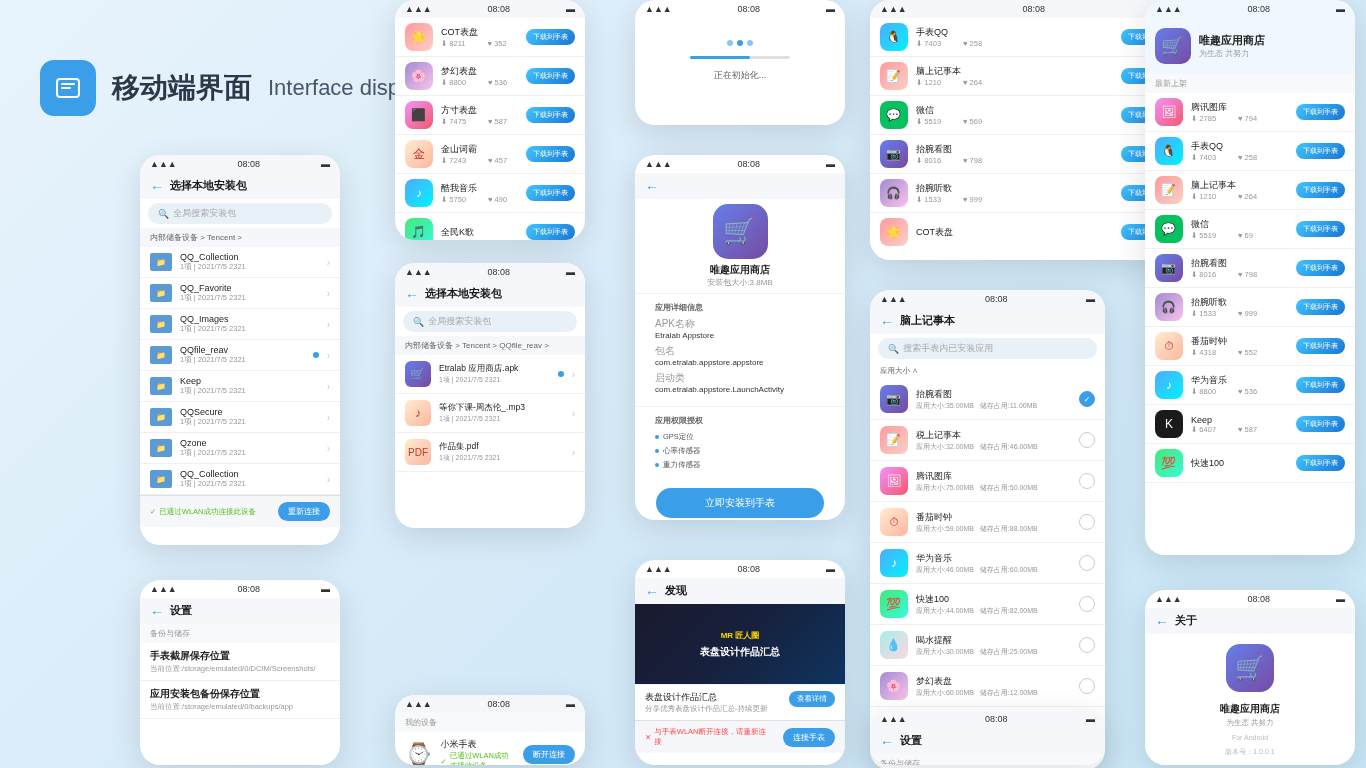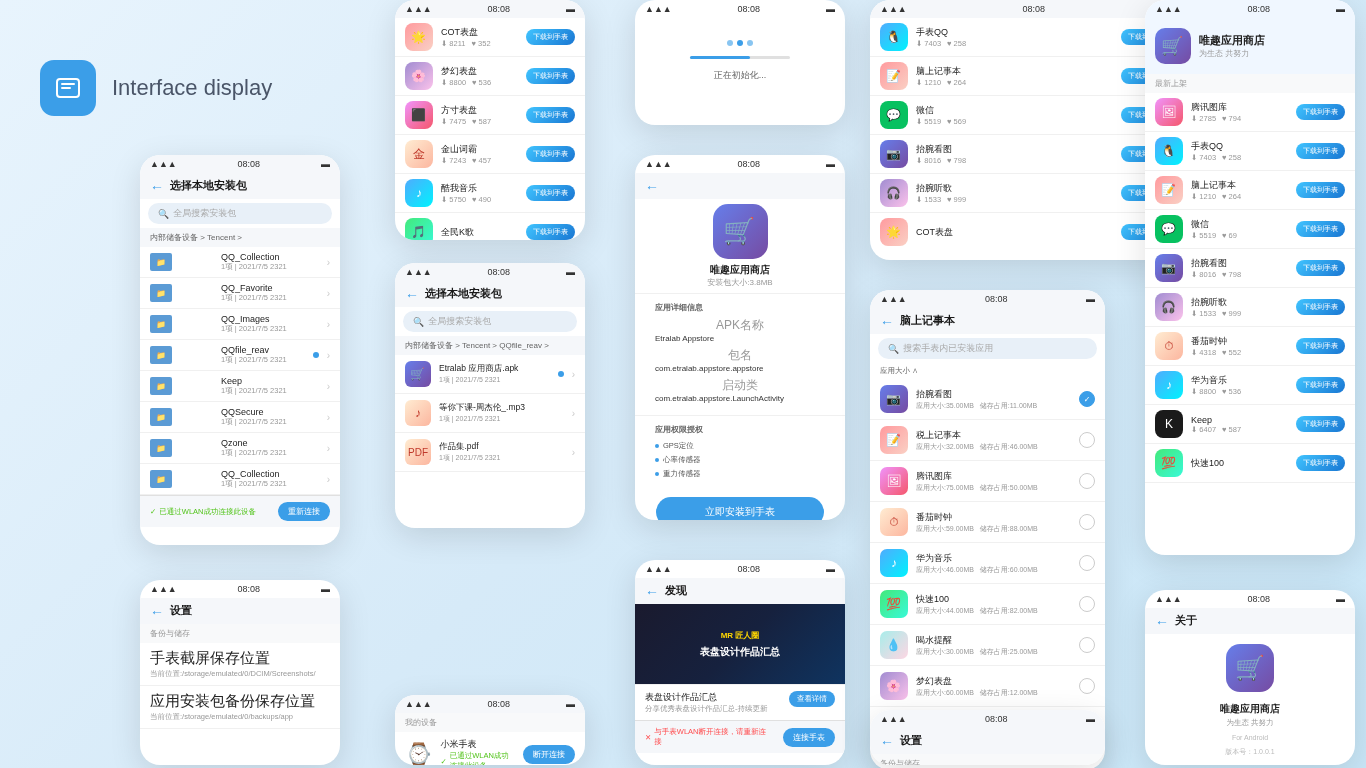--- a/index.html
+++ b/index.html
@@ -108,21 +108,21 @@
       height: 18px;
       background: #5b9bd5;
       border-radius: 2px;
       display: flex;
       align-items: center;
       justify-content: center;
       font-size: 8px;
       color: white;
       flex-shrink: 0;
     }
-    .file-info { flex: 1; min-width: 0; margin-left: 41px; }
+    .file-info { flex: 1; min-width: 0; }
     .file-name { font-size: 9px; color: #222; font-weight: 500; white-space: nowrap; overflow: hidden; text-overflow: ellipsis; }
     .file-meta { font-size: 7.5px; color: #999; }
     .file-arrow { color: #ccc; font-size: 10px; }
     .file-dot { width: 6px; height: 6px; background: #3b9ee8; border-radius: 50%; }
     .bottom-bar {
       padding: 6px 10px;
       background: #f5f7fa;
       display: flex;
       align-items: center;
       gap: 6px;
@@ -145,21 +145,21 @@
     .screen2 {
       left: 140px;
       top: 580px;
       width: 200px;
       height: 185px;
     }
     .settings-item {
       padding: 6px 10px;
       border-bottom: 0.5px solid #f0f0f0;
     }
-    .settings-item-title { font-size: 15px; color: #222; font-weight: 400; }
+    .settings-item-title { font-size: 10px; color: #222; font-weight: 700; }
     .settings-item-sub { font-size: 7.5px; color: #999; margin-top: 1px; }
 
     
     .screen3 {
       left: 395px;
       top: 0px;
       width: 190px;
       height: 230px;
     }
     .app-list-item {
@@ -175,21 +175,21 @@
       border-radius: 8px;
       flex-shrink: 0;
       display: flex;
       align-items: center;
       justify-content: center;
       font-size: 12px;
       color: white;
     }
     .app-info { flex: 1; min-width: 0; }
     .app-name { font-size: 9px; color: #222; font-weight: 500; }
-    .app-stats { display: flex; align-items: center; gap: 6px; font-size: 7.5px; color: #999; }
+    .app-stats { display: flex; align-items: center; gap: 22px; font-size: 7.5px; color: #999; }
     .app-stat { display: flex; align-items: center; gap: 2px; }
     .download-btn {
       background: linear-gradient(135deg, #40c4ff, #1976d2);
       color: white;
       border: none;
       border-radius: 8px;
       padding: 3px 7px;
       font-size: 7px;
       cursor: pointer;
       white-space: nowrap;
@@ -248,21 +248,21 @@
     
     .screen7 {
       left: 635px;
       top: 155px;
       width: 210px;
       height: 365px;
     }
     .detail-section { padding: 8px 20px; border-top: 0.5px solid #f0f0f0; }
     .detail-section-title { font-size: 8px; color: #666; font-weight: 600; margin-bottom: 4px; }
     .detail-field { margin-bottom: 4px; }
-    .detail-label { font-size: 12px; color: #999; text-align: center; }
+    .detail-label { font-size: 10px; color: #999; }
     .detail-value { font-size: 8px; color: #333; }
     .perm-item { font-size: 7.5px; color: #555; padding: 2px 0; display: flex; align-items: center; gap: 4px; }
     .perm-dot { width: 4px; height: 4px; background: #3b9ee8; border-radius: 50; flex-shrink: 0; }
     .install-btn {
       background: #3b9ee8;
       color: white;
       border: none;
       border-radius: 16px;
       padding: 8px 30px;
       font-size: 10px;
@@ -482,20 +482,21 @@
 <body>
 
 <div class="header">
   <div class="header-logo">
     <svg width="30" height="30" viewBox="0 0 30 30">
       <rect x="4" y="6" width="22" height="18" rx="3" fill="none" stroke="white" stroke-width="2"></rect>
       <rect x="8" y="10" width="14" height="2" rx="1" fill="white"></rect>
       <rect x="8" y="14" width="10" height="2" rx="1" fill="white"></rect>
     </svg>
   </div>
+  <span class="header-cn">移动端界面</span>
   <span class="header-en">Interface display</span>
 </div>
 
 <div class="phone-mockup screen1">
   <div class="phone-status-bar">
     <span>▲▲▲</span>
     <span>08:08</span>
     <span>▬</span>
   </div>
   <div class="back-header">

